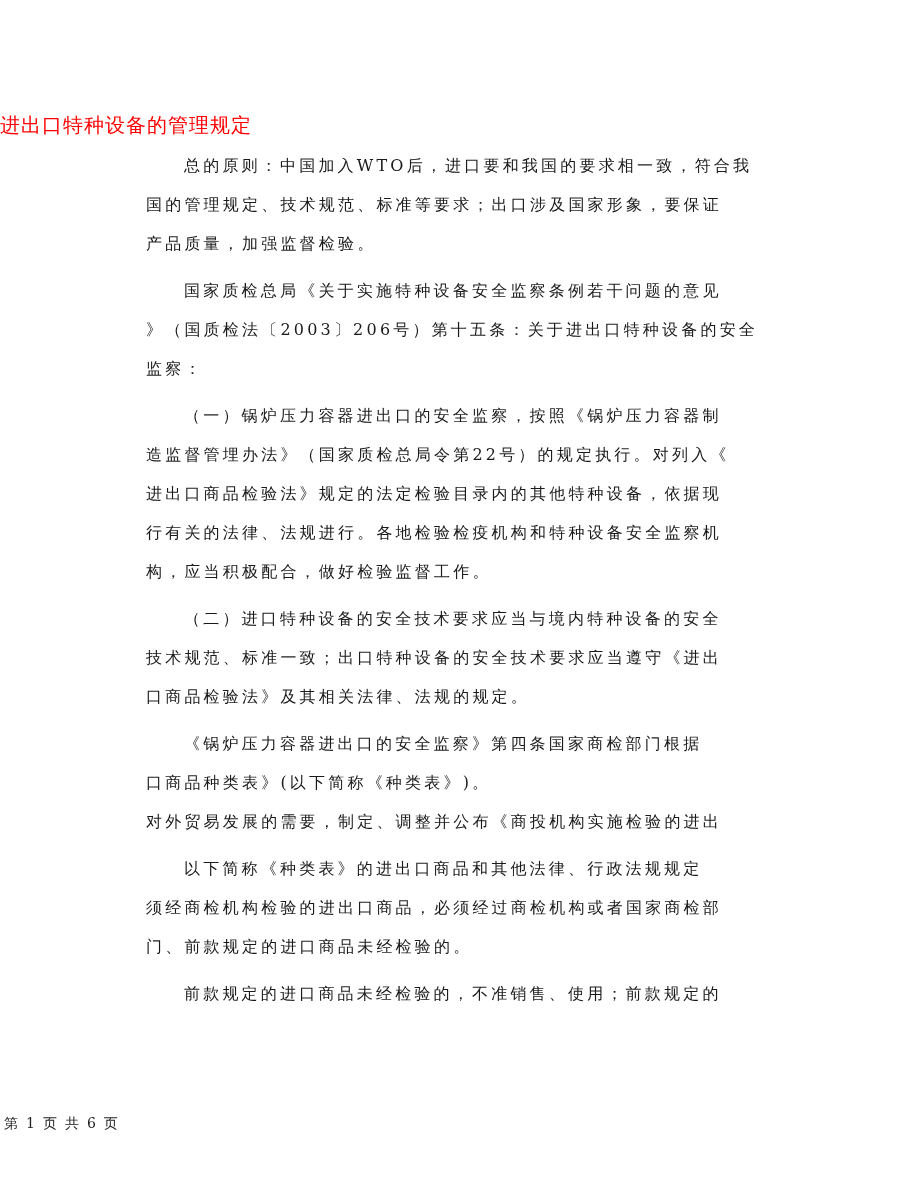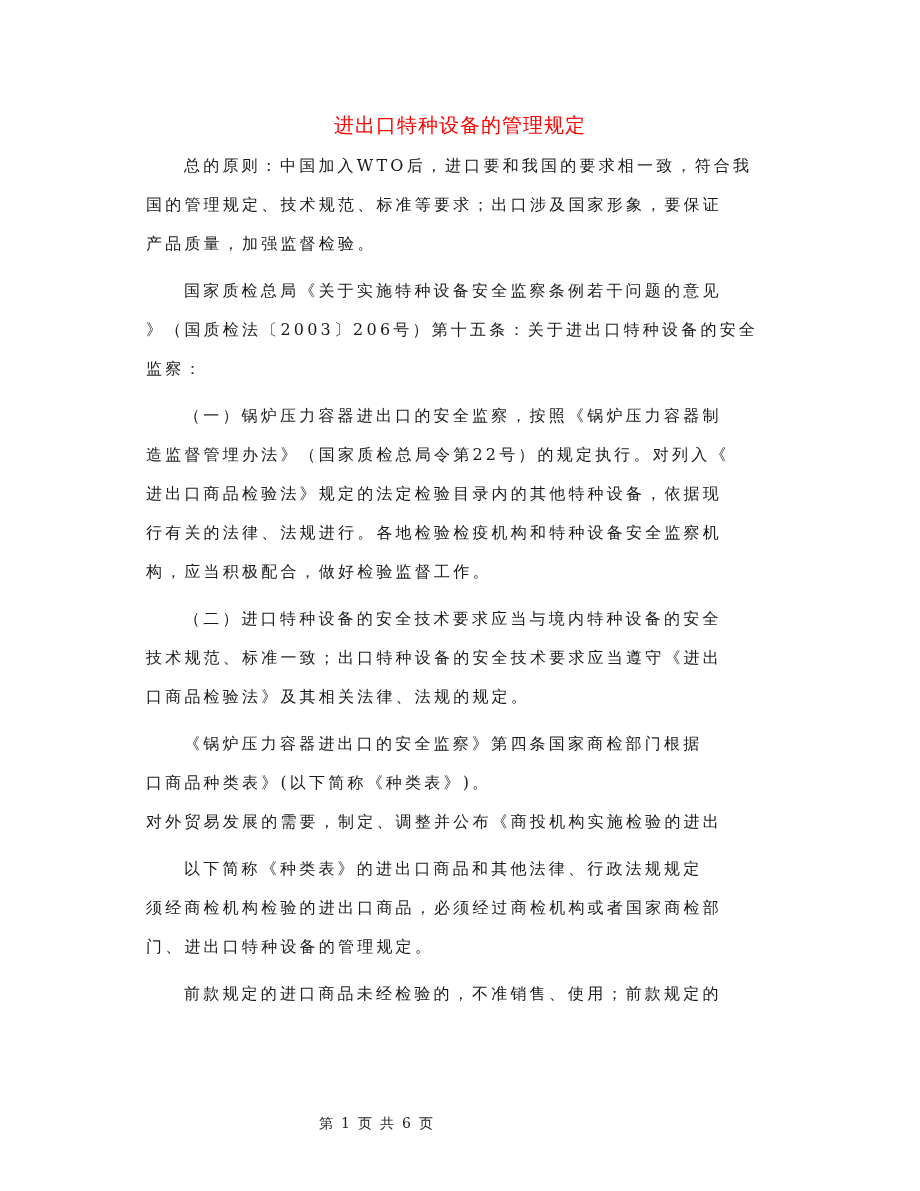--- a/index.html
+++ b/index.html
@@ -20,21 +20,21 @@
     left: 0; top: 0;
     width: 920px;
     height: 1191px;
     background: #ffffff;
   }
   .title {
     position: absolute;
     top: 110px;
     left: 0;
     width: 920px;
-    text-align: center;
+    text-align: left;
     font-size: 20px;
     line-height: 30px;
     color: #ff0000;
     letter-spacing: 1px;
     font-family: "DejaVu Sans", "Liberation Sans", sans-serif;
   }
   .body-text {
     position: absolute;
     top: 146px;
     left: 138px;
@@ -53,21 +53,20 @@
     color: #1a1a1a;
   }
   .line.indent {
     padding-left: 38px;
   }
   .footer {
     position: absolute;
     top: 1112px;
     left: 0;
     width: 752px;
-    text-align: center;
     font-size: 14px;
     line-height: 22px;
     color: #222222;
     word-spacing: 6px;
   }
   .footer span { margin: 0 4px; }
 </style>
 </head>
 <body>
 
@@ -105,21 +104,21 @@
 
     <div class="para">
       <span class="line indent">《锅炉压力容器进出口的安全监察》第四条国家商检部门根据</span>
       <span class="line">口商品种类表》(以下简称《种类表》)。</span>
       <span class="line">对外贸易发展的需要，制定、调整并公布《商投机构实施检验的进出</span>
     </div>
 
     <div class="para">
       <span class="line indent">以下简称《种类表》的进出口商品和其他法律、行政法规规定</span>
       <span class="line">须经商检机构检验的进出口商品，必须经过商检机构或者国家商检部</span>
-      <span class="line">门、进出口特种设备的管理规定。</span>
+      <span class="line">门、前款规定的进口商品未经检验的。</span>
     </div>
 
     <div class="para">
       <span class="line indent">前款规定的进口商品未经检验的，不准销售、使用；前款规定的</span>
     </div>
 
   </div>
 
   <div class="footer">
     <span>第</span><span>1</span><span>页</span><span>共</span><span>6</span><span>页</span>

